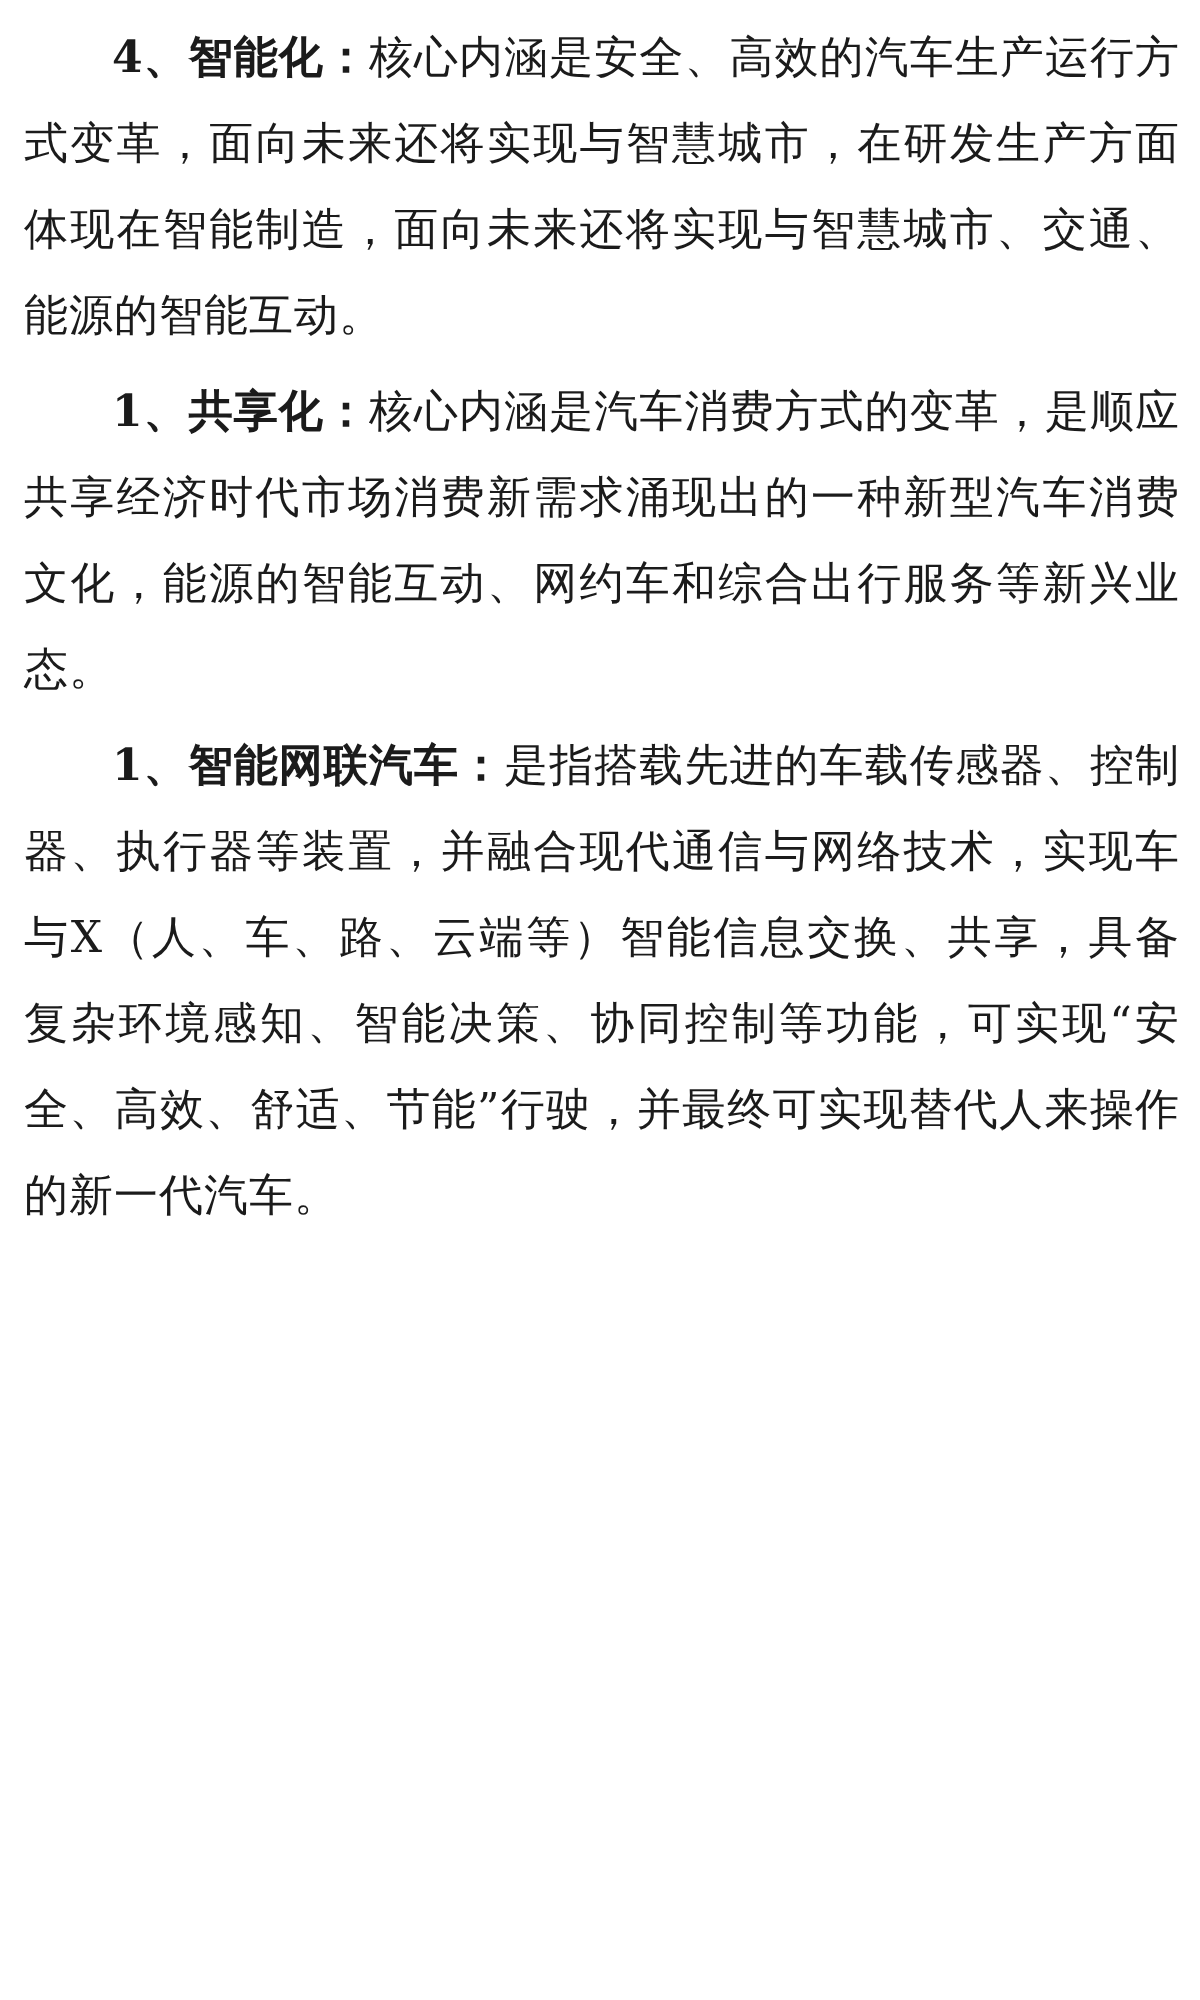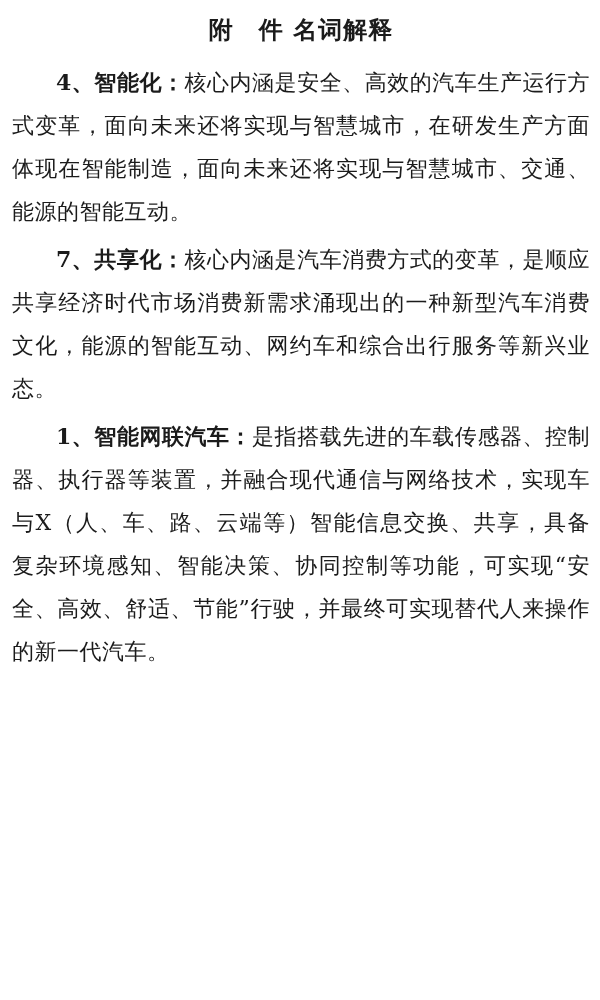--- a/index.html
+++ b/index.html
@@ -45,24 +45,23 @@
   }
   .term-body {
     font-weight: 400;
   }
 </style>
 </head>
 <body>
 
 <div class="doc">
 
-  <h1 class="title">附　件 名词解释</h1>
 
 
 
 
   <p class="term"><span class="term-label">4、智能化：</span><span class="term-body">核心内涵是安全、高效的汽车生产运行方式变革，面向未来还将实现与智慧城市，在研发生产方面体现在智能制造，面向未来还将实现与智慧城市、交通、能源的智能互动。</span></p>
 
-  <p class="term"><span class="term-label">7、共享化：</span><span class="term-body">核心内涵是汽车消费方式的变革，是顺应共享经济时代市场消费新需求涌现出的一种新型汽车消费文化，能源的智能互动、网约车和综合出行服务等新兴业态。</span></p>
+  <p class="term"><span class="term-label">1、共享化：</span><span class="term-body">核心内涵是汽车消费方式的变革，是顺应共享经济时代市场消费新需求涌现出的一种新型汽车消费文化，能源的智能互动、网约车和综合出行服务等新兴业态。</span></p>
 
   <p class="term"><span class="term-label">1、智能网联汽车：</span><span class="term-body">是指搭载先进的车载传感器、控制器、执行器等装置，并融合现代通信与网络技术，实现车与X（人、车、路、云端等）智能信息交换、共享，具备复杂环境感知、智能决策、协同控制等功能，可实现“安全、高效、舒适、节能”行驶，并最终可实现替代人来操作的新一代汽车。</span></p>
 
 </div>
 
 </body></html>

